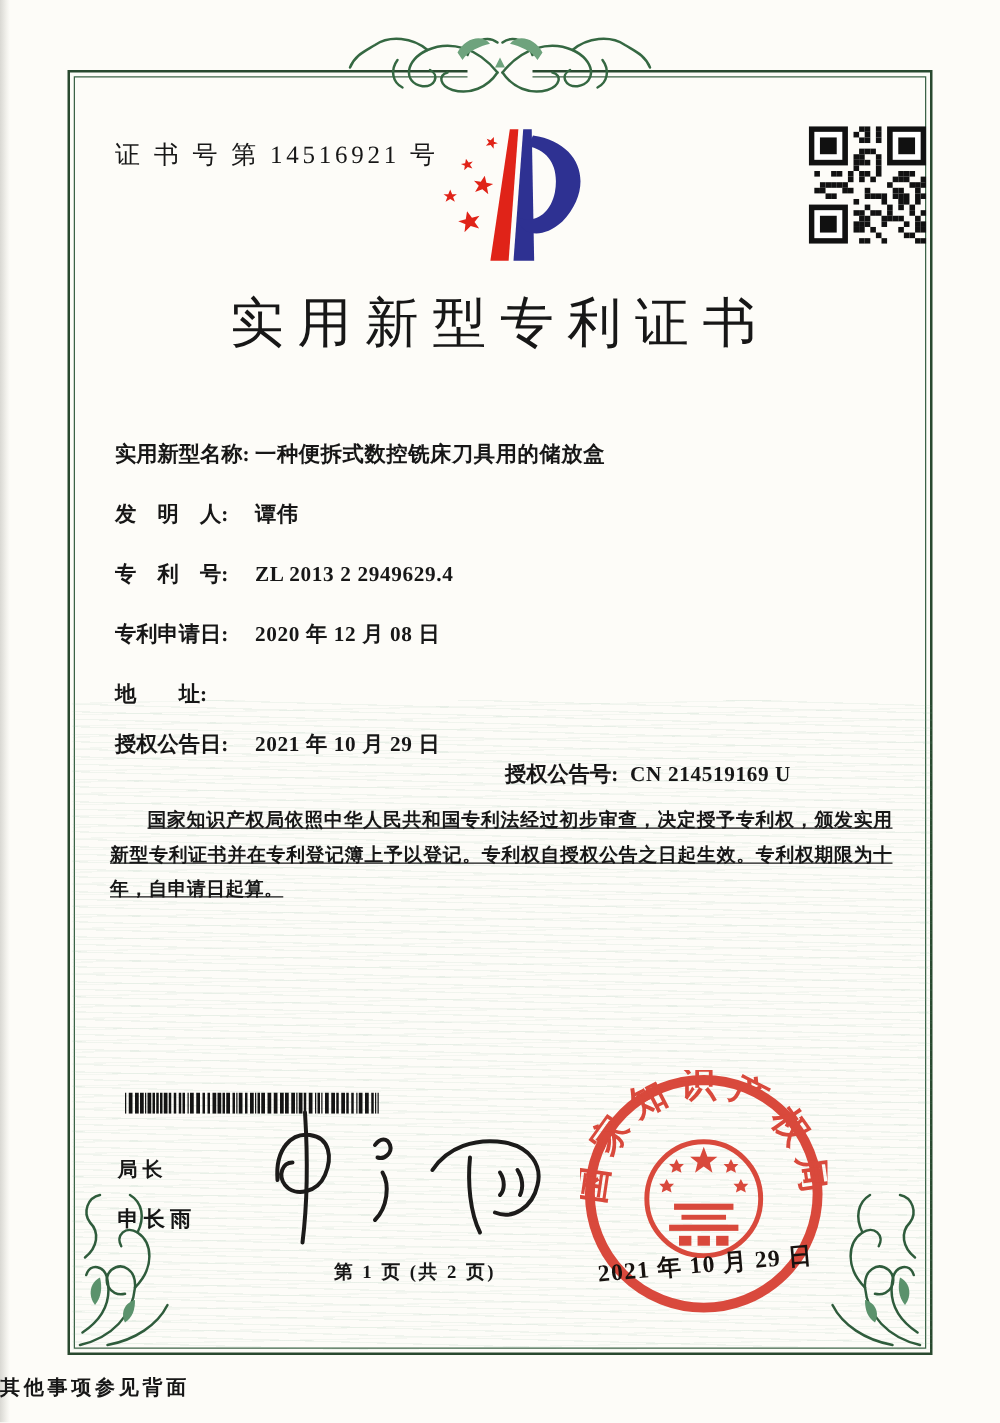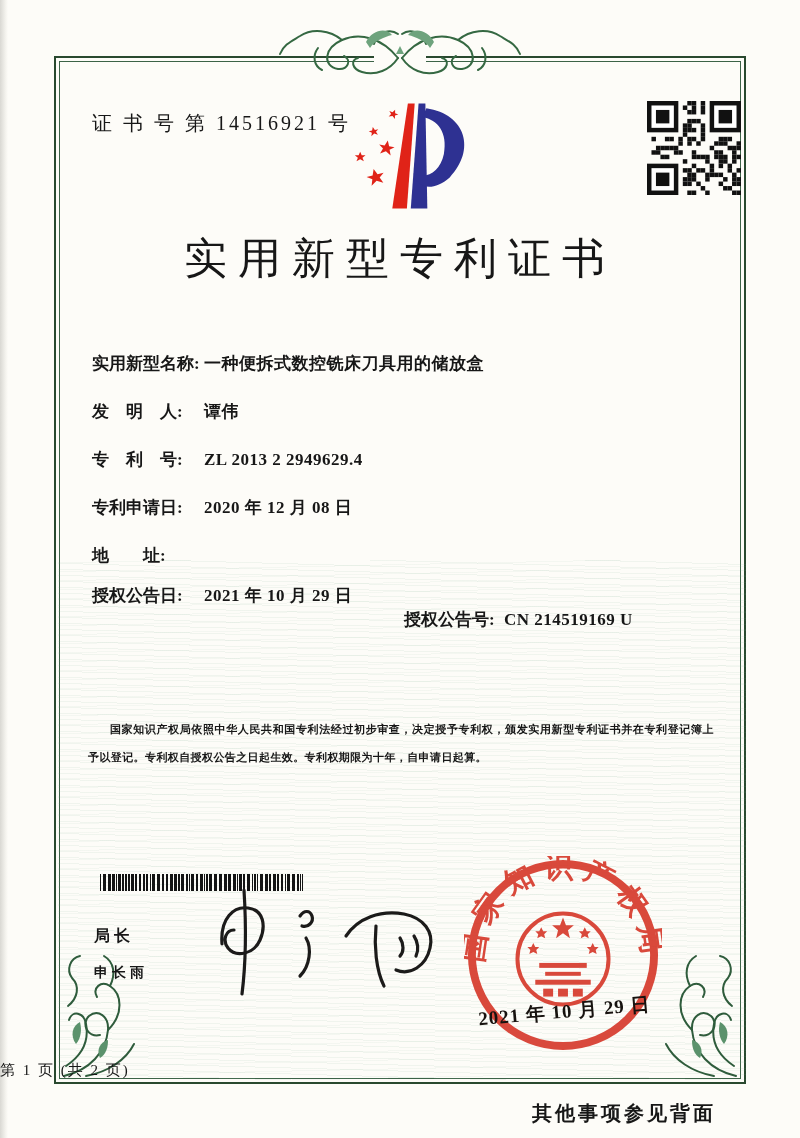--- a/index.html
+++ b/index.html
@@ -35,39 +35,39 @@
     font-size:43px; font-weight:400; letter-spacing:11px; }
 
   .fields { position:absolute; left:92px; top:351px; width:640px; }
   .frow { position:relative; display:flex; align-items:flex-start; font-size:17px; line-height:26px; margin-bottom:22px; }
   .flabel { flex:0 0 112px; font-weight:600; white-space:pre; }
   .fvalue { font-weight:600; letter-spacing:.5px; max-width:505px; }
   .frow.addr { margin-bottom:14px; }
   .grant-no-pair { position:absolute; left:312px; top:0; display:flex;margin-top:24px; }
   .grant-no-pair .flabel { flex:0 0 100px; }
 
-  .paras { position:absolute; left:88px; top:716px; width:626px;
-    font-size:11px; line-height:27.5px; font-weight:600; letter-spacing:.4px; text-align:justify; }
+  .paras { position:absolute; left:88px; top:644px; width:626px;
+    font-size:15px; line-height:27.5px; font-weight:600; letter-spacing:.4px; text-align:justify;text-decoration:underline; }
   .paras p { text-indent:2em; }
 
   .barcode { position:absolute; left:100px; top:874px; width:206px; height:17px; }
 
   .director-title { position:absolute; left:94px; top:926px; font-size:16px; font-weight:600; letter-spacing:4px; }
-  .director-name  { position:absolute; left:94px; top:964px; font-size:14px; font-weight:600; letter-spacing:4px; }
+  .director-name  { position:absolute; left:94px; top:964px; font-size:17px; font-weight:600; letter-spacing:4px; }
 
   .signature { position:absolute; left:208px; top:882px; width:235px; height:118px; }
 
   .seal { position:absolute; left:464px; top:856px; width:198px; height:198px; }
   .seal-date { position:absolute; left:478px; top:998px; width:190px; font-size:19px; font-weight:700;
     letter-spacing:1px; transform:rotate(-5deg); color:#17120f; }
 
-  .page-indicator { position:absolute; left:0; top:1061px; width:664px; 
-    font-size:15px; font-weight:400; letter-spacing:2px; }
-  .back-note { position:absolute; left:0; top:1100px; width:716px; text-align:right;
-    font-size:20px; font-weight:600; letter-spacing:3px; }
+  .page-indicator { position:absolute; left:0; top:1008px; width:664px; text-align:center;
+    font-size:15px; font-weight:700; letter-spacing:2px; }
+  .back-note { position:absolute; left:0; top:1100px; width:716px; text-align:left;
+    font-size:16px; font-weight:600; letter-spacing:3px; }
 </style>
 </head>
 <body>
 
 <div class="photo-edge"></div>
 
 <div class="frame-outer">
   <div class="frame-inner"></div>
 </div>
 <div class="waves"></div>

